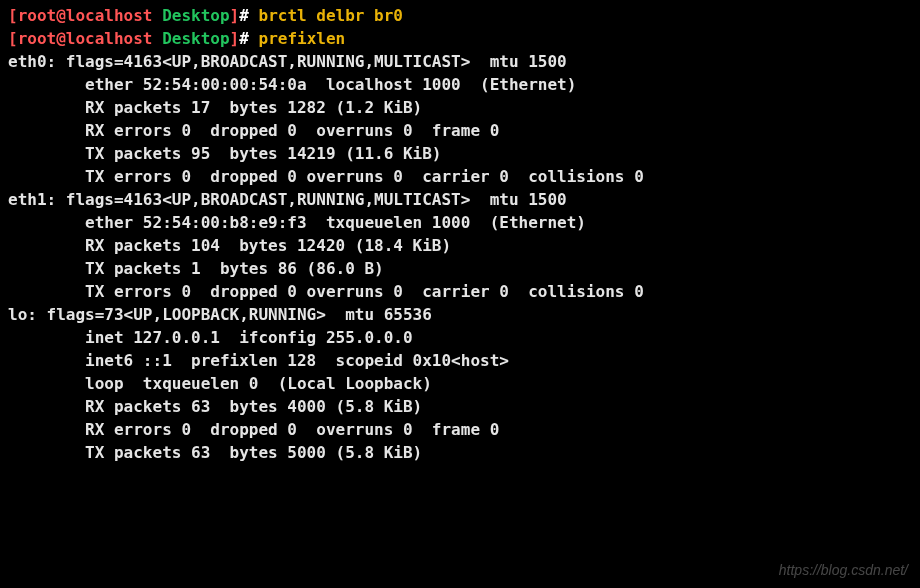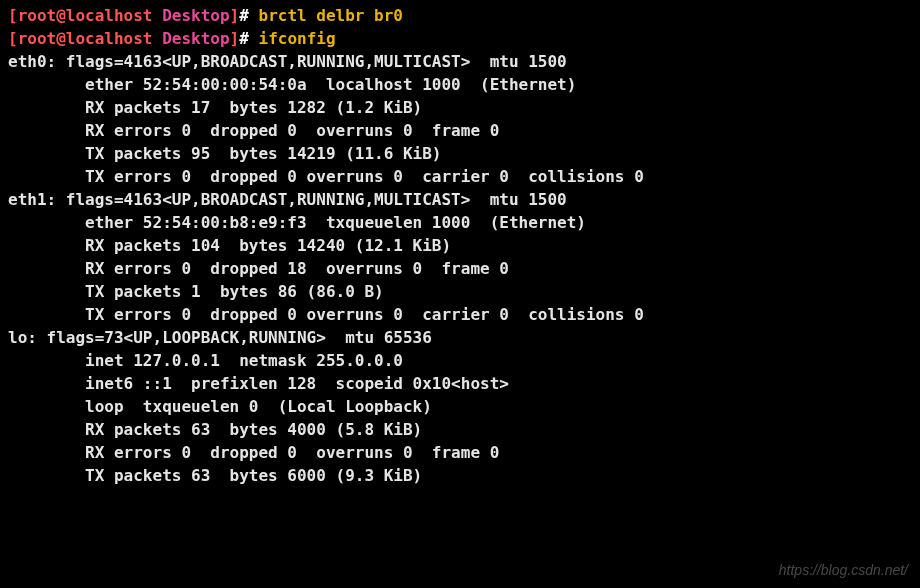--- a/index.html
+++ b/index.html
@@ -10,21 +10,21 @@
     font-family: "DejaVu Sans Mono", "Courier New", monospace;
     font-size: 16px;
     line-height: 23px;
     padding: 4px 8px;
     overflow: hidden;
     position: relative;
     font-weight: bold;
   }
   .line { white-space: pre; }
   .prompt-user { color: #ff5555; }
-  .prompt-path { color: #ec4899; }
+  .prompt-path { color: #22c55e; }
   .prompt-hash { color: #ffffff; }
   .cmd { color: #eab308; }
   .out { color: #e5e5e5; }
   .watermark {
     position: absolute;
     right: 12px;
     bottom: 6px;
     color: rgba(200,200,200,0.35);
     font-size: 14px;
     font-weight: normal;
@@ -32,39 +32,38 @@
     font-style: italic;
   }
 </style>
 </head>
 <body>
 
 <div>
 
   <div class="line"><span class="prompt-user">[</span><span class="prompt-user">root@localhost</span><span class="prompt-user"> </span><span class="prompt-path">Desktop</span><span class="prompt-user">]</span><span class="prompt-hash">#</span><span class="cmd"> </span><span class="cmd">brctl delbr br0</span></div>
 
-  <div class="line"><span class="prompt-user">[</span><span class="prompt-user">root@localhost</span><span class="prompt-user"> </span><span class="prompt-path">Desktop</span><span class="prompt-user">]</span><span class="prompt-hash">#</span><span class="cmd"> </span><span class="cmd">ifconfig</span></div>
+  <div class="line"><span class="prompt-user">[</span><span class="prompt-user">root@localhost</span><span class="prompt-user"> </span><span class="prompt-path">Desktop</span><span class="prompt-user">]</span><span class="prompt-hash">#</span><span class="cmd"> </span><span class="cmd">prefixlen</span></div>
 
   <div class="line out">eth0: flags=4163&lt;UP,BROADCAST,RUNNING,MULTICAST&gt;  mtu 1500</div>
   <div class="line out">        ether 52:54:00:00:54:0a  localhost 1000  (Ethernet)</div>
   <div class="line out">        RX packets 17  bytes 1282 (1.2 KiB)</div>
   <div class="line out">        RX errors 0  dropped 0  overruns 0  frame 0</div>
   <div class="line out">        TX packets 95  bytes 14219 (11.6 KiB)</div>
   <div class="line out">        TX errors 0  dropped 0 overruns 0  carrier 0  collisions 0</div>
   <div class="line out"></div>
   <div class="line out">eth1: flags=4163&lt;UP,BROADCAST,RUNNING,MULTICAST&gt;  mtu 1500</div>
   <div class="line out">        ether 52:54:00:b8:e9:f3  txqueuelen 1000  (Ethernet)</div>
-  <div class="line out">        RX packets 104  bytes 14240 (12.1 KiB)</div>
-  <div class="line out">        RX errors 0  dropped 18  overruns 0  frame 0</div>
+  <div class="line out">        RX packets 104  bytes 12420 (18.4 KiB)</div>
   <div class="line out">        TX packets 1  bytes 86 (86.0 B)</div>
   <div class="line out">        TX errors 0  dropped 0 overruns 0  carrier 0  collisions 0</div>
   <div class="line out"></div>
   <div class="line out">lo: flags=73&lt;UP,LOOPBACK,RUNNING&gt;  mtu 65536</div>
-  <div class="line out">        inet 127.0.0.1  netmask 255.0.0.0</div>
+  <div class="line out">        inet 127.0.0.1  ifconfig 255.0.0.0</div>
   <div class="line out">        inet6 ::1  prefixlen 128  scopeid 0x10&lt;host&gt;</div>
   <div class="line out">        loop  txqueuelen 0  (Local Loopback)</div>
   <div class="line out">        RX packets 63  bytes 4000 (5.8 KiB)</div>
   <div class="line out">        RX errors 0  dropped 0  overruns 0  frame 0</div>
-  <div class="line out">        TX packets 63  bytes 6000 (9.3 KiB)</div>
+  <div class="line out">        TX packets 63  bytes 5000 (5.8 KiB)</div>
 
 </div>
 
 <div class="watermark">https://blog.csdn.net/</div>
 
 </body></html>

